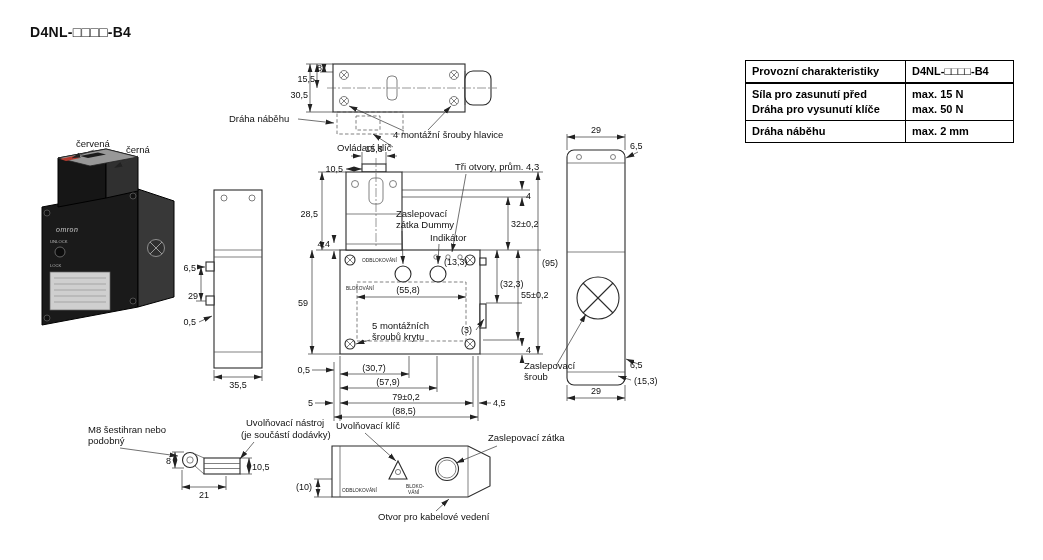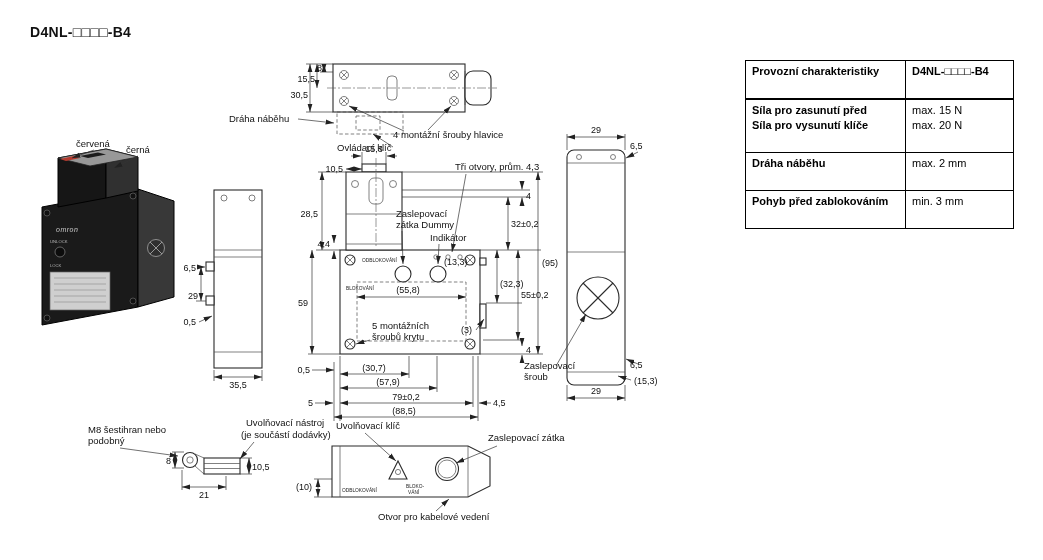--- a/index.html
+++ b/index.html
@@ -13,25 +13,25 @@
   .t5{font-size:4.8px;fill:#222}
   .t6w{font-size:7px;fill:#c9c9c9;font-style:italic;letter-spacing:.5px}
   .t4w{font-size:4.2px;fill:#b5b5b5}
   .ol{fill:none;stroke:#2a2a2a;stroke-width:1.1}
   .olw{fill:#fff;stroke:#2a2a2a;stroke-width:1.1}
   .thin{fill:none;stroke:#4a4a4a;stroke-width:.7}
   .dim{fill:none;stroke:#333;stroke-width:.7}
   .dsh{stroke-dasharray:3.5 2.2}
   .cl{stroke-dasharray:9 2 2 2;stroke:#555;stroke-width:.6;fill:none}
   .spec{position:absolute;left:745px;top:60px;border-collapse:collapse;font-size:11px;color:#000;background:#fff}
-  .spec th,.spec td{border:1px solid #000;padding:3px 6px 20px;vertical-align:top;text-align:left;line-height:1.3}
+  .spec th,.spec td{border:1px solid #000;padding:3px 6px 4px;vertical-align:top;text-align:left;line-height:1.3}
   .spec th{font-weight:bold}
   .spec tr.hdr th{border-bottom:2.5px solid #000}
   .spec .c1{width:160px;font-weight:bold}
-  .spec .c2{width:108px;font-weight:normal}
+  .spec .c2{width:108px;font-weight:bold}
   .spec th.c2{font-weight:bold}
 </style>
 </head>
 <body>
 
 <div class="page">
 
 <h1 class="title">D4NL-□□□□-B4</h1>
 
 <svg width="1043" height="560" viewBox="0 0 1043 560">
@@ -371,39 +371,31 @@
 
 <table class="spec">
   <tbody>
         <tr class="hdr">
     <th class="c1">Provozní charakteristiky</th>
     <th class="c2">D4NL-□□□□-B4</th>
   </tr>
   <tr>
     <td class="c1">
       <div>Síla pro zasunutí před</div>
-      <div>Síla pro vysunutí klíče</div>
+      <div>Dráha pro vysunutí klíče</div>
     </td>
     <td class="c2">
       <div>max. 15 N</div>
-      <div>max. 20 N</div>
+      <div>max. 50 N</div>
     </td>
   </tr>
   <tr>
     <td class="c1">
       <div>Dráha náběhu</div>
     </td>
     <td class="c2">
       <div>max. 2 mm</div>
     </td>
   </tr>
-  <tr>
-    <td class="c1">
-      <div>Pohyb před zablokováním</div>
-    </td>
-    <td class="c2">
-      <div>min. 3 mm</div>
-    </td>
-  </tr>
 </tbody>
     </table>
 
 </div>
 
 </body></html>

